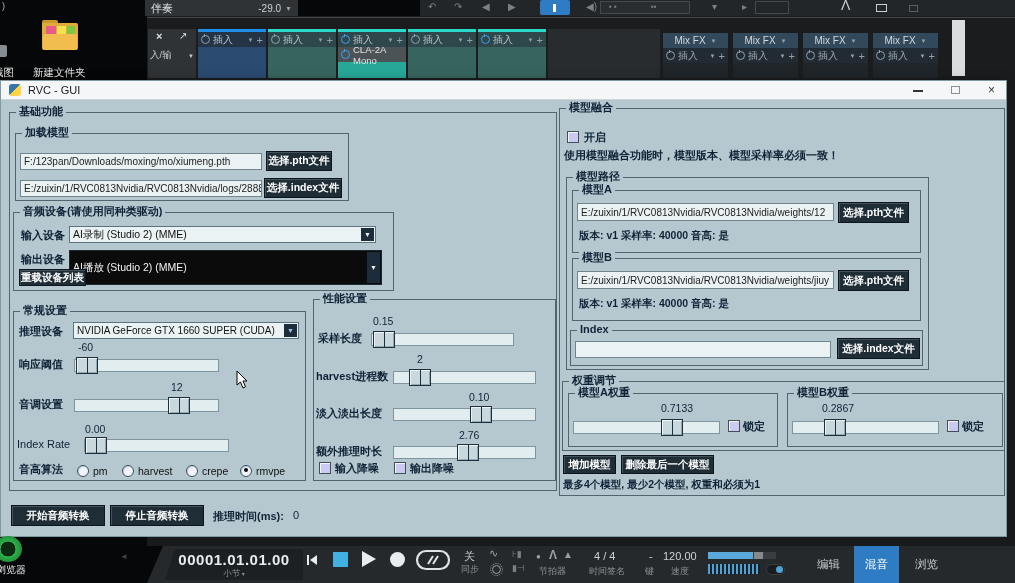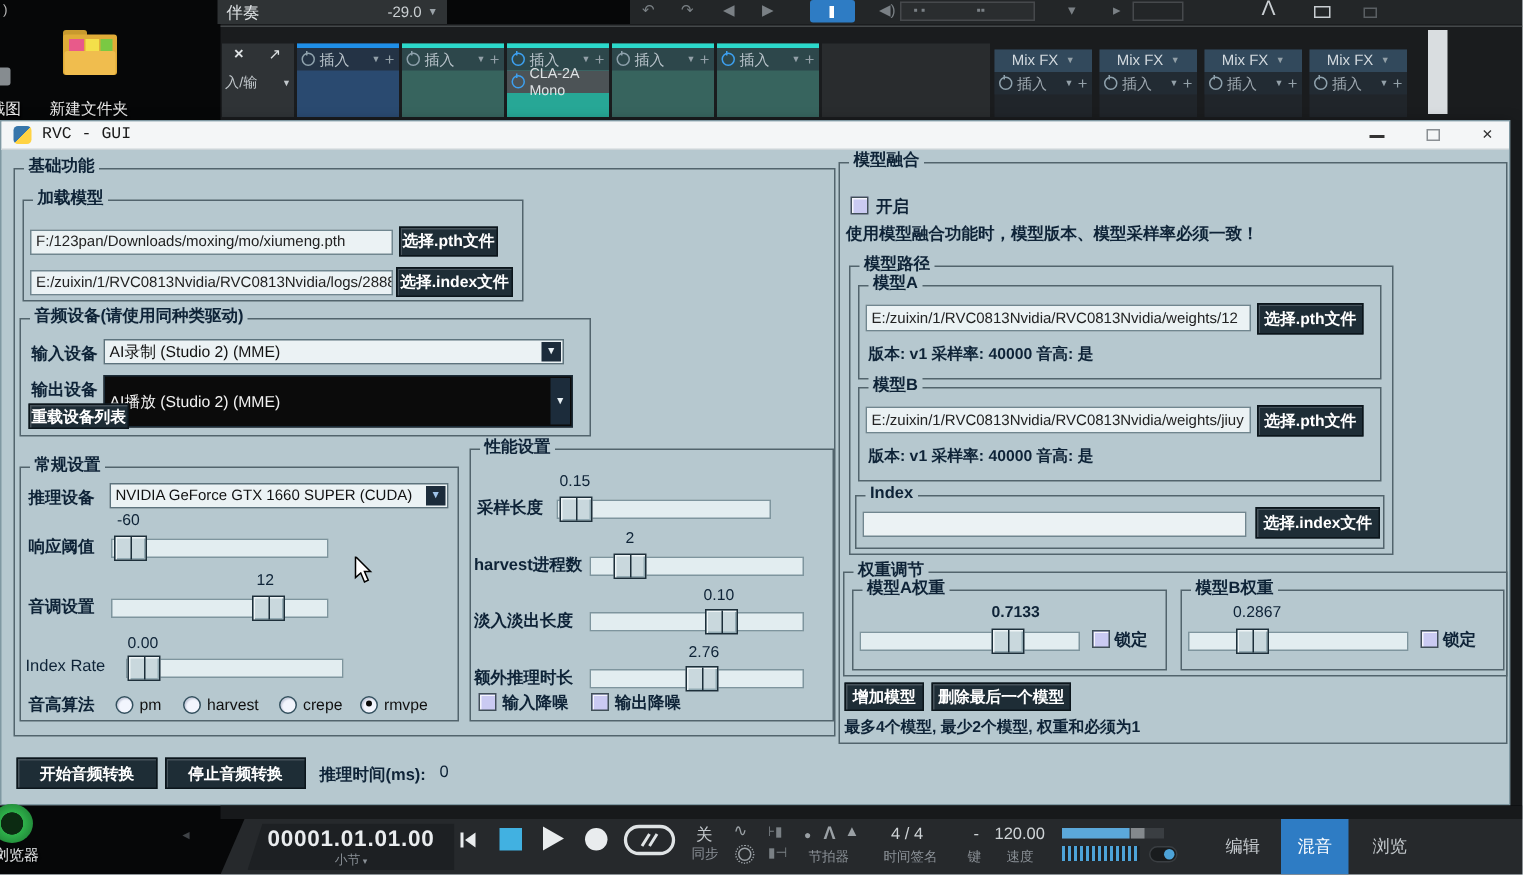--- a/index.html
+++ b/index.html
@@ -19,21 +19,21 @@
   .pwr::after{content:"";position:absolute;left:2px;top:-2px;width:1px;height:3px;background:#8fa2ad;}
   .pwr.on{border-color:#3da0f0;}
   .pwr.on::after{background:#3da0f0;}
   .chcar{font-size:6px;color:#93a0a8;}
   .chplus{font-size:11px;color:#93a0a8;margin-left:3px;}
   .mfx{position:absolute;top:17px;width:65px;height:45px;background:#20252a;}
   .mfxh{height:15px;background:#32495c;display:flex;align-items:center;justify-content:center;gap:5px;font-size:10px;color:#d2d9de;}
   .mfxr{height:15px;background:#222b33;display:flex;align-items:center;padding:0 3px;font-size:10px;color:#9fa9b1;box-sizing:border-box;}
   
   .rvc{left:0;top:80px;width:1007px;height:457px;background:#b6c8cf;border:1px solid #7f98a2;box-sizing:border-box;box-shadow:0 3px 10px rgba(0,0,0,.6);}
-  .rtitle{position:absolute;left:0;top:0;width:100%;height:19px;background:#f4f6f7;border-bottom:1px solid #ccd4d8;display:flex;align-items:center;box-sizing:border-box;font-family:Liberation Mono, monospace;}
+  .rtitle{position:absolute;left:0;top:0;width:100%;height:19px;background:#f4f6f7;border-bottom:1px solid #ccd4d8;display:flex;align-items:center;box-sizing:border-box;}
   .pyico{width:12px;height:12px;border-radius:3px;margin:0 7px 0 8px;background:linear-gradient(135deg,#3776ab 0 50%,#ffd343 50% 100%);}
   .grp{position:absolute;border:1px solid #52646d;}
   .cap{position:absolute;top:-8px;left:6px;background:#b6c8cf;padding:0 3px;font-weight:bold;font-size:11px;color:#0e2337;white-space:nowrap;line-height:13px;}
   .lbl{position:absolute;font-weight:bold;font-size:11px;color:#0e2337;white-space:nowrap;}
   .txt{position:absolute;font-size:11px;color:#0e2337;white-space:nowrap;}
   .fld{position:absolute;background:#ebf2f4;border:1px solid #70868f;font-size:10px;color:#222;
        display:flex;align-items:center;padding:4px 3px;white-space:nowrap;overflow:hidden;box-sizing:border-box;}
   .dbtn{position:absolute;background:#1e2d36;color:#fff;font-weight:bold;font-size:10.5px;display:flex;align-items:center;justify-content:center;
         border:1px solid #0b151b;box-shadow:inset 1px 1px 0 rgba(255,255,255,.18);white-space:nowrap;cursor:pointer;box-sizing:border-box;}
   .combo{position:absolute;background:#ebf2f4;border:1px solid #5d737d;font-size:10.5px;color:#111;
@@ -356,21 +356,21 @@
     </div>
     <div class="fld" style="left:574px;top:260px;width:256px;height:17px;"></div>
     <div class="dbtn" style="left:836px;top:257px;width:83px;height:21px;">选择.index文件</div>
 
     <div class="grp" style="left:561px;top:300px;width:441px;height:68px;">
       <span class="cap">权重调节</span>
     </div>
     <div class="grp" style="left:567px;top:312px;width:208px;height:52px;">
       <span class="cap">模型A权重</span>
     </div>
-    <span class="sval" style="left:660px;top:321px;font-weight:bold;">0.7133</span>
+    <span class="sval" style="left:660px;top:321px;">0.7133</span>
     <div class="track" style="left:572px;top:340px;width:147px;">
         <div class="knob" style="left:87px;"></div>
       </div>
     <div class="cb" style="left:727px;top:339px;"></div>
     <span class="lbl" style="left:742px;top:338px;">锁定</span>
     <div class="grp" style="left:786px;top:312px;width:214px;height:52px;">
       <span class="cap">模型B权重</span>
     </div>
     <span class="sval" style="left:821px;top:321px;">0.2867</span>
     <div class="track" style="left:791px;top:340px;width:147px;">

